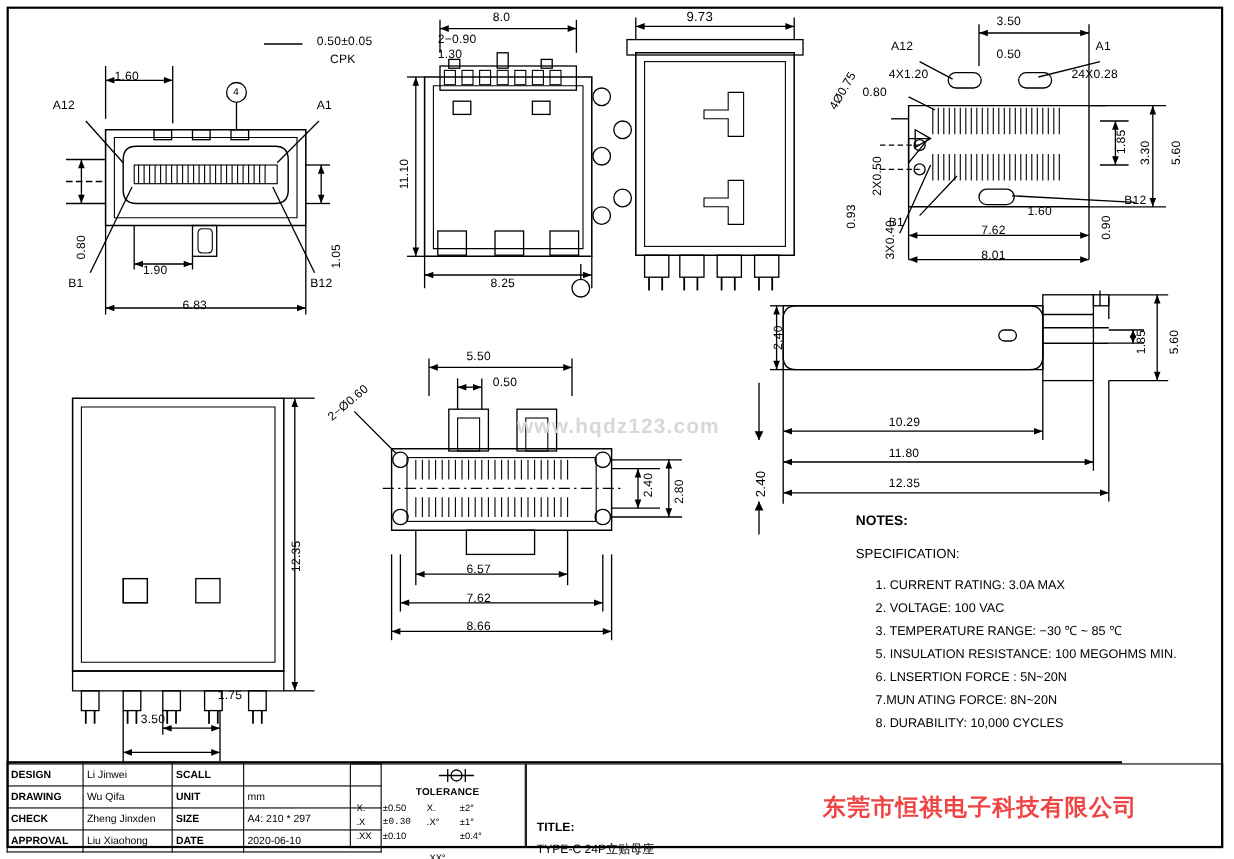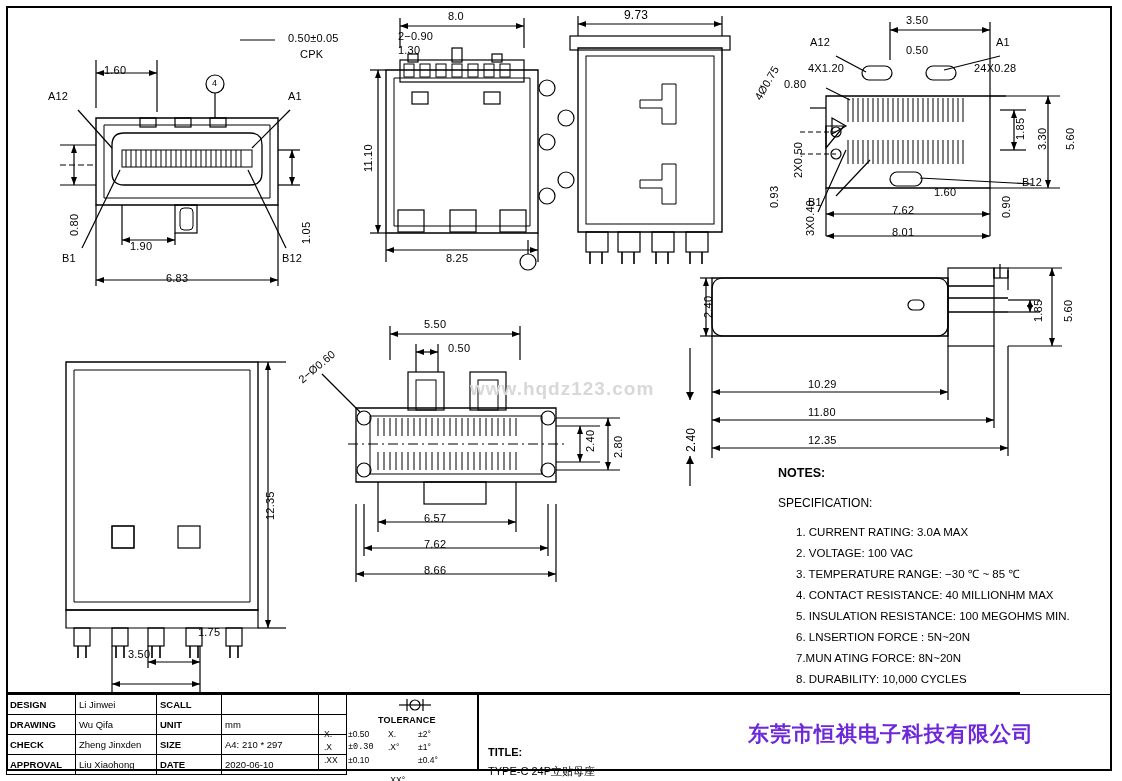--- a/index.html
+++ b/index.html
@@ -14,21 +14,21 @@
   .notes-title{font-size:12.5px;font-weight:bold;}
   .spec{font-size:12px;}
   
   #tb{position:absolute;left:6px;top:692px;width:1014px;height:79px;border-top:2px solid #000;box-sizing:border-box;}
   #tb table{border-collapse:collapse;font-size:9.5px;}
   #tb td{border:1px solid #000;padding:0 3px;height:19px;vertical-align:middle;white-space:nowrap;}
   .tb-l{width:62px;font-weight:bold;}
   .tb-n{width:74px;}
   .tb-u{width:58px;font-weight:bold;}
   .tb-v{width:118px;}
-  .company{position:absolute;left:748px;top:720px;font-size:21px;font-weight:bold;color:#6d28d9;letter-spacing:1px;}
+  .company{position:absolute;left:748px;top:720px;font-size:21px;font-weight:bold;color:#ef4444;letter-spacing:1px;}
   .wm{position:absolute;left:470px;top:378px;font-size:19px;color:#d8d8d8;font-weight:bold;letter-spacing:1px;}
   svg{position:absolute;left:0;top:0;overflow:visible;}
   .title-cell{font-size:11px;font-weight:bold;}
 </style>
 </head>
 <body>
 
 <div id="sheet">
   <div class="brd"></div>
 
@@ -537,21 +537,20 @@
   <div class="lbl" style="left:808px;top:434px;">12.35</div>
 
   <div class="wm">www.hqdz123.com</div>
 
   <div class="notes-title" style="position:absolute;left:778px;top:466px;">NOTES:</div>
   <div class="spec" style="position:absolute;left:778px;top:496px;">SPECIFICATION:</div>
   <div class="nlist" style="left:796px;top:522px;">
     <div>1. CURRENT RATING: 3.0A MAX</div>
     <div>2. VOLTAGE: 100 VAC</div>
     <div>3. TEMPERATURE RANGE: −30 ℃ ~ 85 ℃</div>
-    <div>4. CONTACT RESISTANCE: 40 MILLIONHM MAX</div>
     <div>5. INSULATION RESISTANCE: 100 MEGOHMS MIN.</div>
     <div>6. LNSERTION FORCE : 5N~20N</div>
     <div>7.MUN  ATING FORCE: 8N~20N</div>
     <div>8. DURABILITY:  10,000 CYCLES</div>
   </div>
 
   <div id="tb">
     <table style="position:absolute;left:0;top:0;">
       <tbody>
           <tr>

